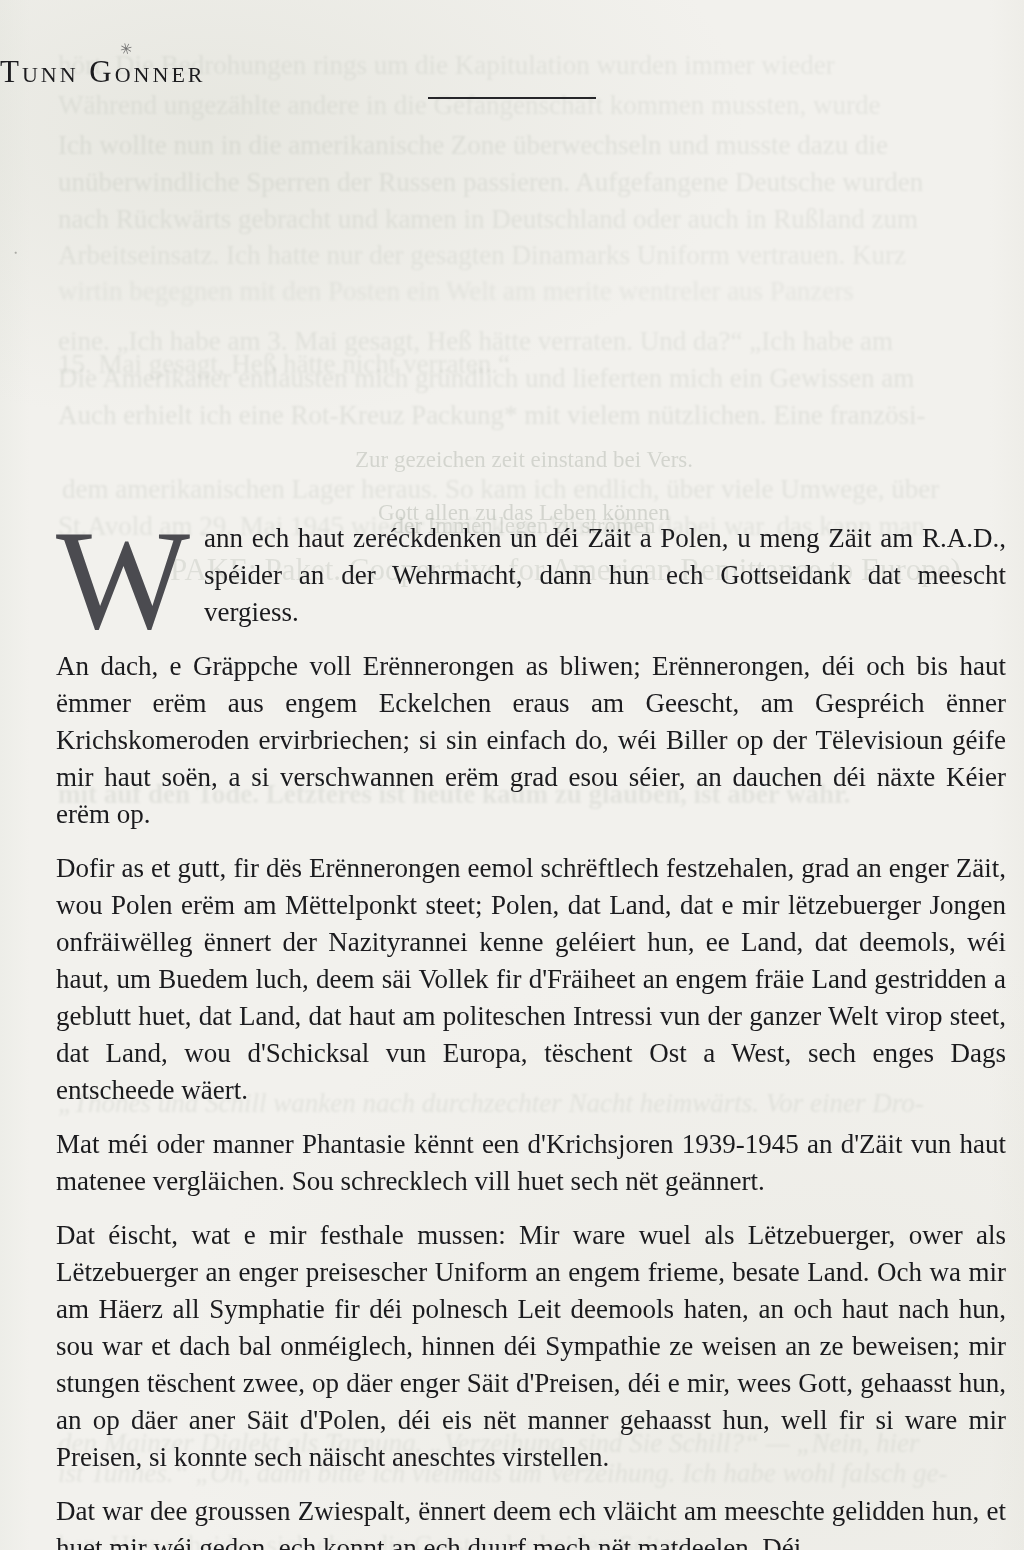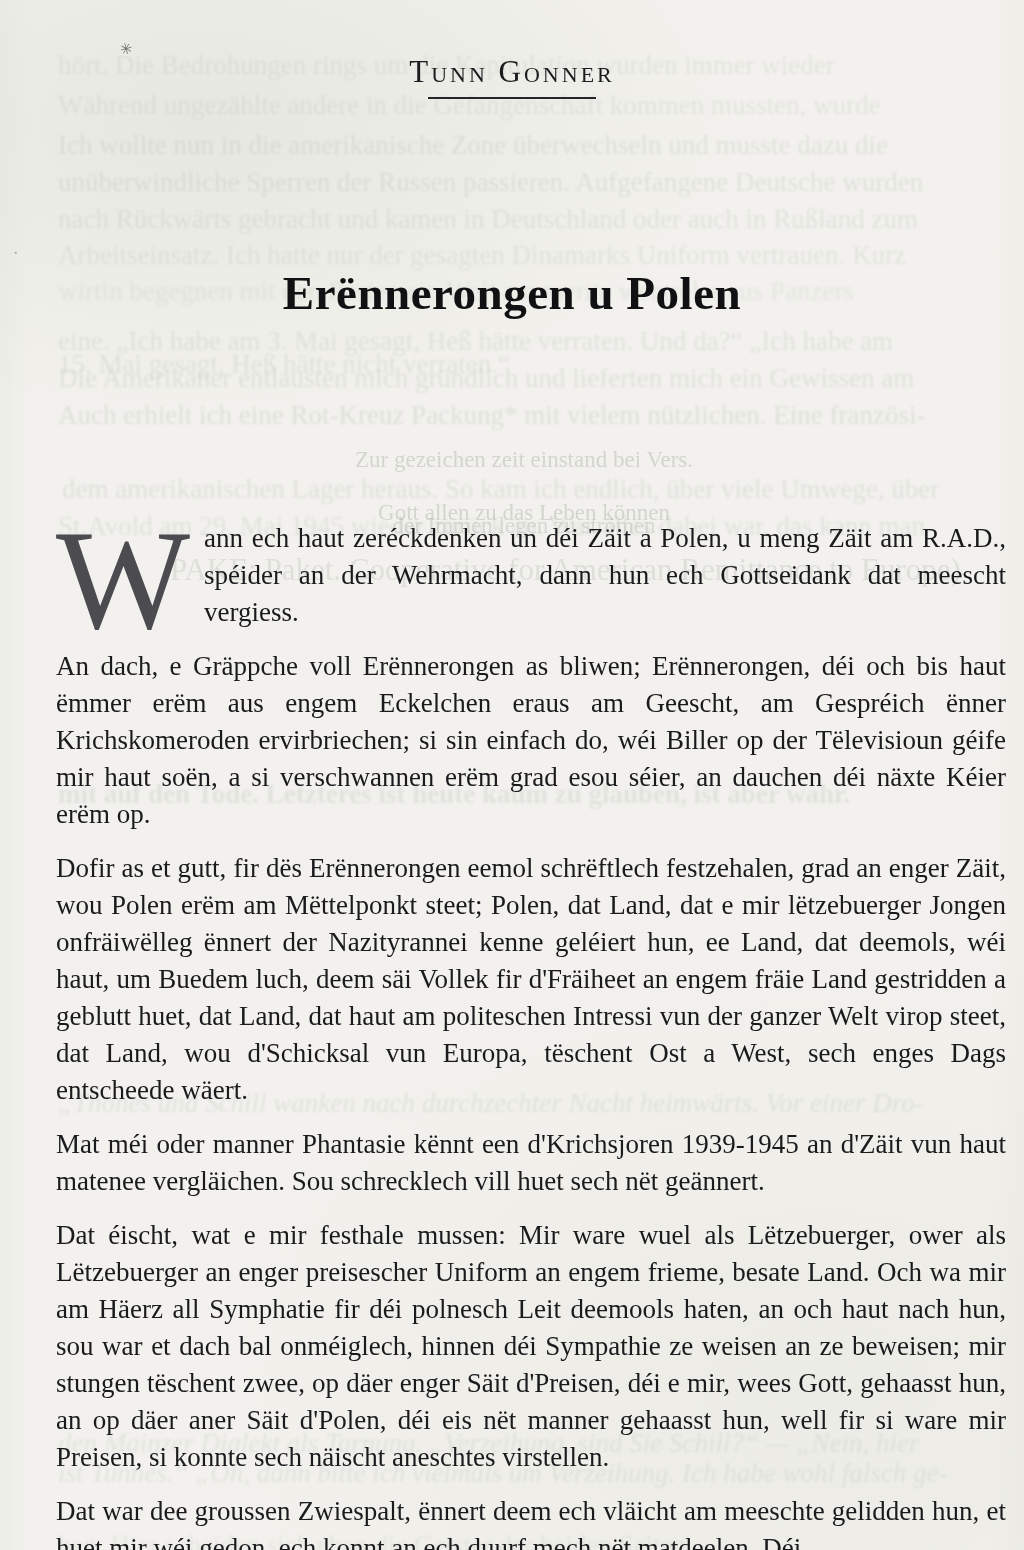--- a/index.html
+++ b/index.html
@@ -20,21 +20,21 @@
   .ghost-layer{position:absolute;inset:0;pointer-events:none;}
   .ghost-line{
     position:absolute;
     white-space:nowrap;
     font-size:27px;
     color:#727d6f;
   }
   .ghost-line.italic{font-style:italic;}
   .ghost-line.center{left:0;width:100%;text-align:center;padding-left:12px;}
   
-  .header{position:absolute;top:54px;left:0;width:100%;text-align:center;}
+  .header{position:absolute;top:54px;left:0;width:100%;text-align:left;}
   .author{
     font-size:31px;
     font-variant:small-caps;
     letter-spacing:3px;
     color:#1c1c1f;
   }
   .author-rule{width:168px;height:2px;background:#26262a;margin:7px auto 0;}
   
   .title{
     position:absolute;top:266px;left:0;width:100%;
@@ -91,21 +91,20 @@
   <div id="artifact-layer">
       <span class="artifact" style="left: 120px; top: 42px; font-size: 15px; color: rgb(60, 60, 62); opacity: 0.7; transform: rotate(-15deg);">✳</span>
       <span class="artifact" style="left: 14px; top: 250px; font-size: 5px; color: rgb(107, 107, 102); opacity: 0.5; transform: rotate(0deg);">●</span>
     </div>
 
   <div class="header">
     <div class="author">Tunn Gonner</div>
     <div class="author-rule"></div>
   </div>
 
-  <h1 class="title">Erënnerongen u Polen</h1>
 
   <div class="article">
     <p>
       <span class="dropcap">W</span><span>ann ech haut zeréckdenken un déi Zäit a Polen, u meng Zäit am R.A.D., spéider an der Wehrmacht, dann hun ech Gottseidank dat meescht vergiess.</span>
     </p>
     <p>An dach, e Gräppche voll Erënnerongen as bliwen; Erënnerongen, déi och bis haut ëmmer erëm aus engem Eckelchen eraus am Geescht, am Gespréich ënner Krichskomeroden ervirbriechen; si sin einfach do, wéi Biller op der Tëlevisioun géife mir haut soën, a si verschwannen erëm grad esou séier, an dauchen déi näxte Kéier erëm op.</p>
     <p>Dofir as et gutt, fir dës Erënnerongen eemol schrëftlech festzehalen, grad an enger Zäit, wou Polen erëm am Mëttelponkt steet; Polen, dat Land, dat e mir lëtzebuerger Jongen onfräiwëlleg ënnert der Nazityrannei kenne geléiert hun, ee Land, dat deemols, wéi haut, um Buedem luch, deem säi Vollek fir d'Fräiheet an engem fräie Land gestridden a geblutt huet, dat Land, dat haut am politeschen Intressi vun der ganzer Welt virop steet, dat Land, wou d'Schicksal vun Europa, tëschent Ost a West, sech enges Dags entscheede wäert.</p>
     <p>Mat méi oder manner Phantasie kënnt een d'Krichsjoren 1939-1945 an d'Zäit vun haut matenee vergläichen. Sou schrecklech vill huet sech nët geännert.</p>
     <p>Dat éischt, wat e mir festhale mussen: Mir ware wuel als Lëtzebuerger, ower als Lëtzebuerger an enger preisescher Uniform an engem frieme, besate Land. Och wa mir am Häerz all Symphatie fir déi polnesch Leit deemools haten, an och haut nach hun, sou war et dach bal onméiglech, hinnen déi Sympathie ze weisen an ze beweisen; mir stungen tëschent zwee, op däer enger Säit d'Preisen, déi e mir, wees Gott, gehaasst hun, an op däer aner Säit d'Polen, déi eis nët manner gehaasst hun, well fir si ware mir Preisen, si konnte sech näischt aneschtes virstellen.</p>
     <p>Dat war dee groussen Zwiespalt, ënnert deem ech vläicht am meeschte gelidden hun, et huet mir wéi gedon, ech konnt an ech duurf mech nët matdeelen. Déi</p>

